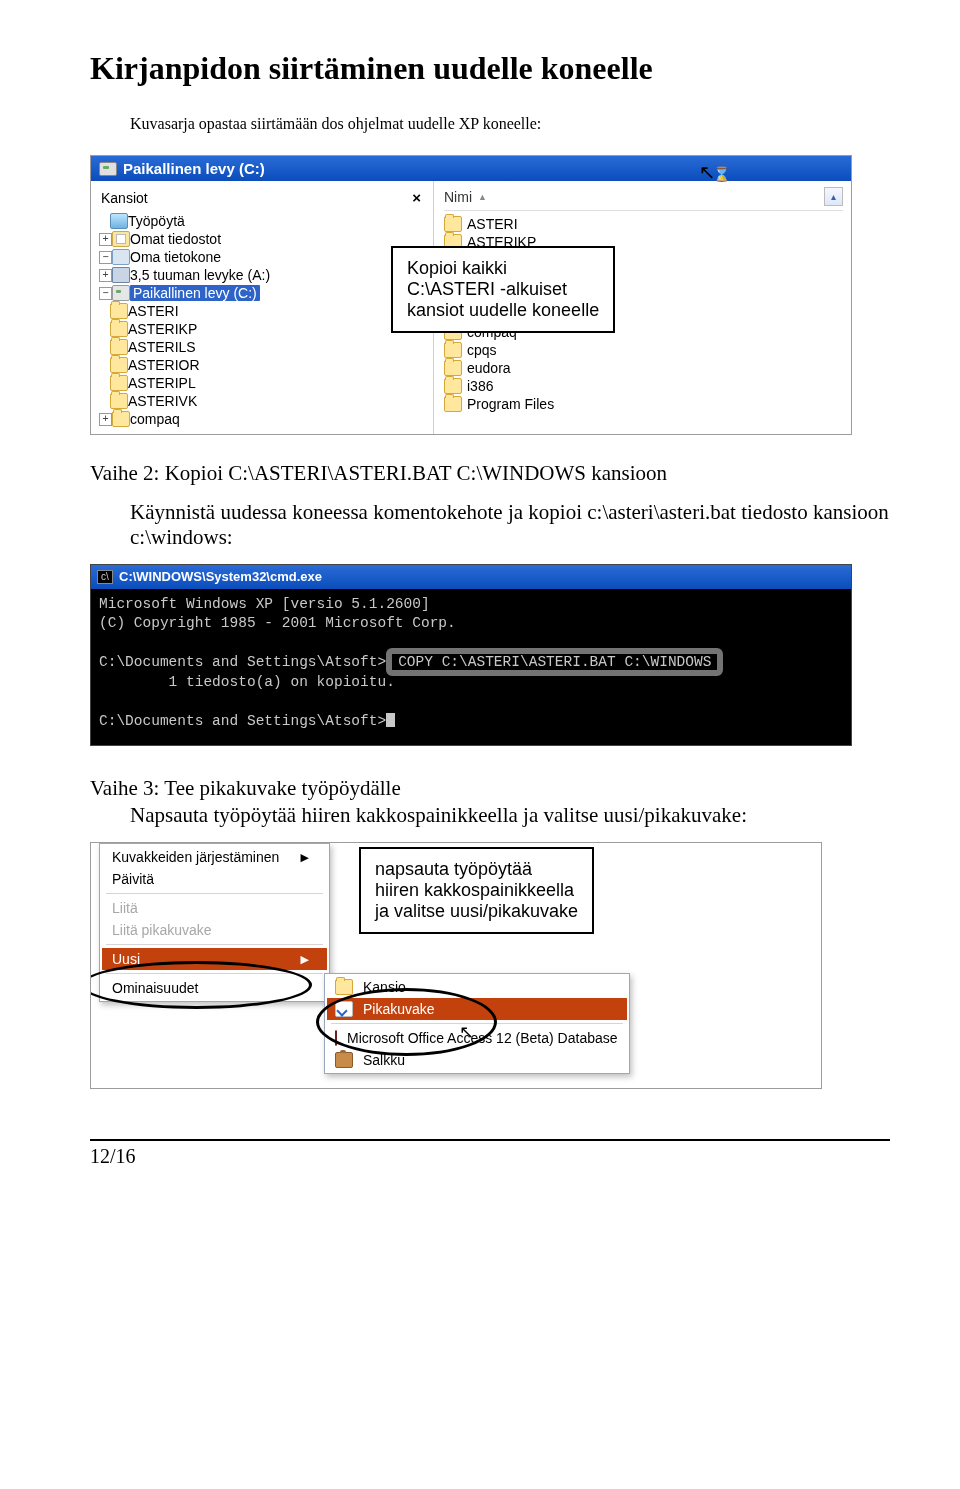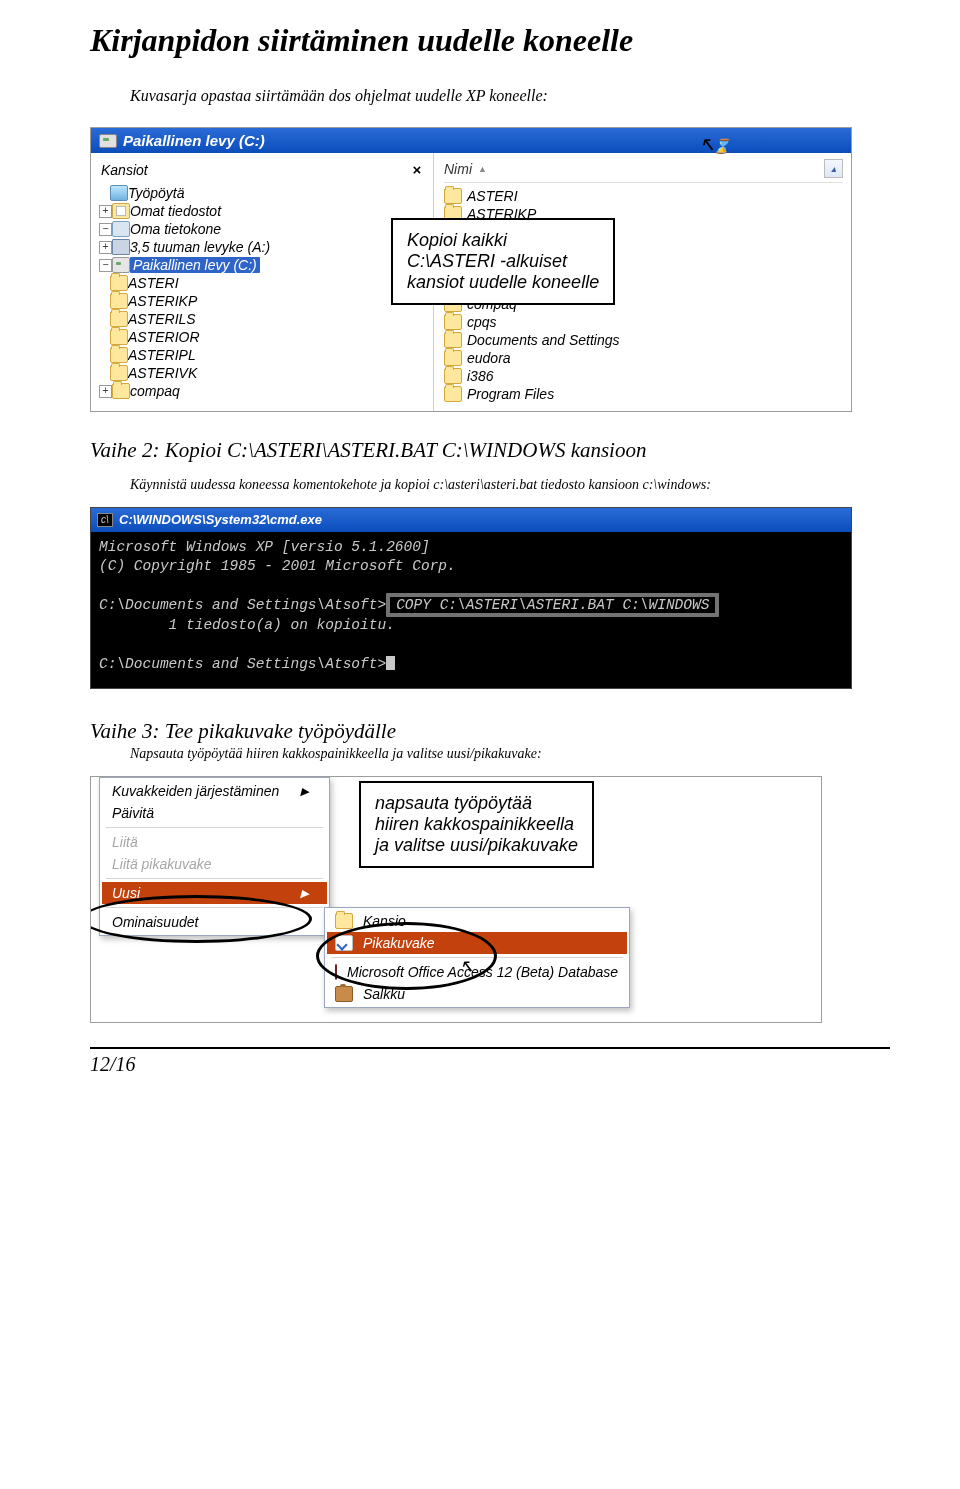--- a/index.html
+++ b/index.html
@@ -4,40 +4,39 @@
 <style>
   body {
     margin: 0;
     padding: 0;
     background: #fff;
     font-family: "Times New Roman", Times, serif;
     color: #000;
     width: 960px;
   }
   .page {
-    padding: 22px 70px 30px 90px;
+    padding: 50px 70px 30px 90px;
     box-sizing: border-box;
     width: 960px;
-    font-style: italic;
   }
   h1.title {
     font-size: 32px;
     font-weight: bold;
     margin: 0 0 28px 0;
   }
   .intro {
     font-size: 16px;
     margin: 0 0 22px 40px;
   }
   .step {
     font-size: 21px;
     margin: 18px 0 14px 0;
   }
   .step-indent {
-    font-size: 14px;
+    font-size: 21px;
     margin: 0 0 14px 40px;
   }
 
   
   .explorer {
     font-family: Tahoma, Arial, sans-serif;
     font-size: 14px;
     border: 1px solid #9c9c9c;
     width: 760px;
     margin-bottom: 26px;
@@ -181,32 +180,32 @@
     color:#fff;padding:3px 6px;
     display:flex;align-items:center;gap:6px;
     font-family:Tahoma,Arial,sans-serif;font-size:13px;font-weight:bold;
   }
   .cmd .cmd-title .cx{
     width:14px;height:12px;background:#000;border:1px solid #888;color:#ccc;
     display:inline-flex;align-items:center;justify-content:center;font-size:10px;font-weight:normal;
   }
   .cmd-body{padding:6px 8px 14px 8px;white-space:pre;}
   .cmd .hl{
-    border:4px solid #737373;border-radius:1px;padding:0 6px;
+    border:6px solid #737373;border-radius:6px;padding:0 6px;
   }
   .cmd .cur{background:#c8c8c8;display:inline-block;width:9px;height:14px;vertical-align:-2px;}
 
   
   .ctx-wrap {
     position:relative;
     width:730px;height:245px;
     border:1px solid #9c9c9c;
     font-family:Tahoma,Arial,sans-serif;font-size:14px;
     background:#fff;
-    margin-bottom:24px;
+    margin-bottom:50px;
     overflow:hidden;
   }
   .menu {
     position:absolute;background:#fff;border:1px solid #9aa7bf;
     box-shadow:2px 3px 6px rgba(0,0,0,.25);
     padding:2px;
   }
   .menu1{left:8px;top:0;width:225px;}
   .menu-item{
     padding:3px 18px 3px 10px;display:flex;align-items:center;justify-content:space-between;
@@ -367,24 +366,20 @@
           <li>
               <span class="ic ic-folder"></span>
               <span>compaq</span>
             </li>
           <li>
               <span class="ic ic-folder"></span>
               <span>cpqs</span>
             </li>
           <li>
               <span class="ic ic-folder"></span>
-              <span>Documents and Settings</span>
-            </li>
-          <li>
-              <span class="ic ic-folder"></span>
               <span>eudora</span>
             </li>
           <li>
               <span class="ic ic-folder"></span>
               <span>i386</span>
             </li>
           <li>
               <span class="ic ic-folder"></span>
               <span>Program Files</span>
             </li>

